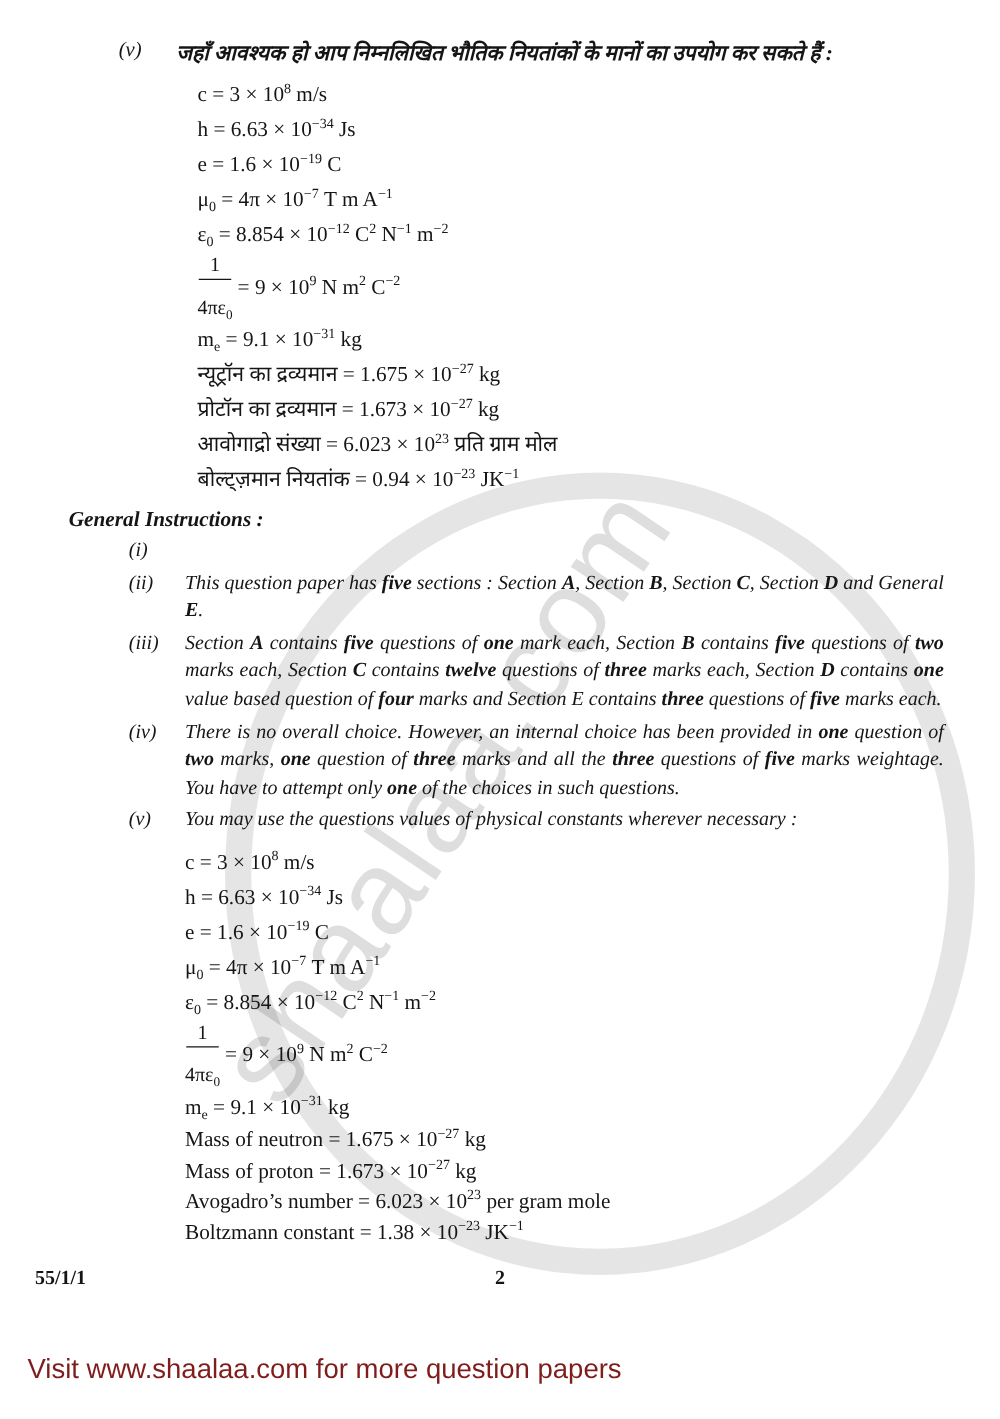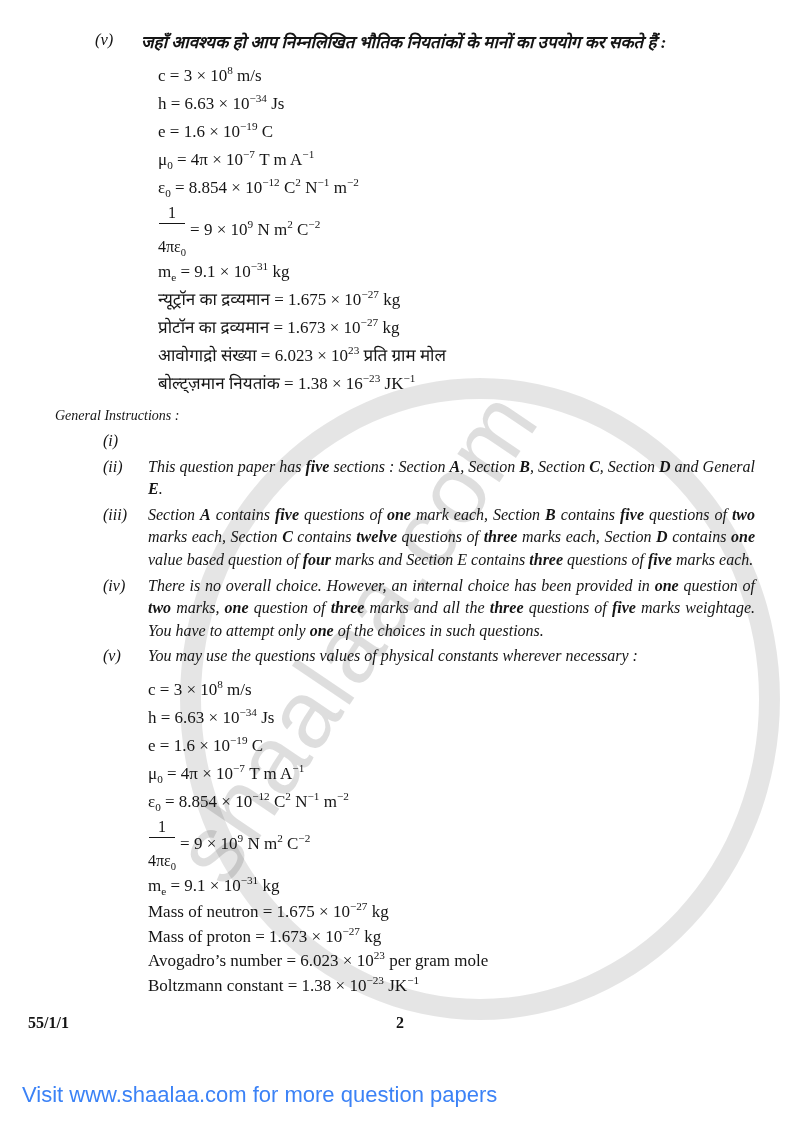--- a/index.html
+++ b/index.html
@@ -30,32 +30,32 @@
   .const-line.tight{line-height:24.6px;}
   sup{font-size:66%;line-height:0;vertical-align:super;}
   sub{font-size:66%;line-height:0;vertical-align:-4px;}
   
   .frac-line{display:flex;align-items:center;height:52px;line-height:normal;margin:2px 0;}
   .frac{display:inline-flex;flex-direction:column;align-items:center;font-size:16px;margin-right:4px;}
   .frac .num{display:block;border-bottom:1.4px solid #151515;padding:0 9px 1px 9px;}
   .frac .den{display:block;padding-top:14px;}
   
   .sec-instr{position:absolute;left:55px;top:404px;width:700px;}
-  .instr-heading{font-size:14px;font-weight:normal;font-style:italic;line-height:23px;}
+  .instr-heading{font-size:17px;font-weight:bold;font-style:italic;line-height:23px;}
   .instr-item{display:flex;margin-top:3px;}
   .instr-item .lbl{flex:none;width:45px;margin-left:48px;font-style:italic;font-size:16px;line-height:22.6px;}
   .instr-item .txt{flex:1;font-style:italic;font-size:16px;line-height:22.6px;text-align:justify;}
   .b{font-weight:bold;}
   
   .footer{position:absolute;top:1014px;left:0;width:100%;height:22px;font-size:16px;font-weight:bold;}
   .footer .code{position:absolute;left:28px;}
   .footer .pagenum{position:absolute;left:0;right:0;text-align:center;}
   .banner{
     position:absolute;top:1082px;left:22px;
-    font-family:"Liberation Sans",sans-serif;font-size:22px;color:#3b82f6;
+    font-family:"Liberation Sans",sans-serif;font-size:22px;color:#7f1d1d;
   }
 </style>
 </head>
 <body>
 
 <div class="page">
 
   <div class="wm-ring"></div>
   <div class="wm-text">shaalaa.com</div>
 
@@ -79,21 +79,21 @@
             <span class="num">1</span>
             <span class="den"><span>4πε</span><sub>0</sub></span>
           </span>
           <span class="rhs"><span> = 9 × 10</span><sup>9</sup><span> N m</span><sup>2</sup><span> C</span><sup>−2</sup></span>
         </div>
         <div>
             <div class="const-line"><span>m</span><sub>e</sub><span> = 9.1 × 10</span><sup>−31</sup><span> kg</span></div>
             <div class="const-line"><span>न्यूट्रॉन का द्रव्यमान = 1.675 × 10</span><sup>−27</sup><span> kg</span></div>
             <div class="const-line"><span>प्रोटॉन का द्रव्यमान = 1.673 × 10</span><sup>−27</sup><span> kg</span></div>
             <div class="const-line"><span>आवोगाद्रो संख्या = 6.023 × 10</span><sup>23</sup><span> प्रति ग्राम मोल</span></div>
-            <div class="const-line"><span>बोल्ट्ज़मान नियतांक = 1.38 × 16</span><sup>−23</sup><span> JK</span><sup>−1</sup></div>
+            <div class="const-line"><span>बोल्ट्ज़मान नियतांक = 0.94 × 10</span><sup>−23</sup><span> JK</span><sup>−1</sup></div>
           </div>
       </div>
     </section>
 
     <section class="sec-instr">
       <div class="instr-heading">General Instructions :</div>
 
       <div class="instr-item">
         <span class="lbl">(i)</span>
       </div>

